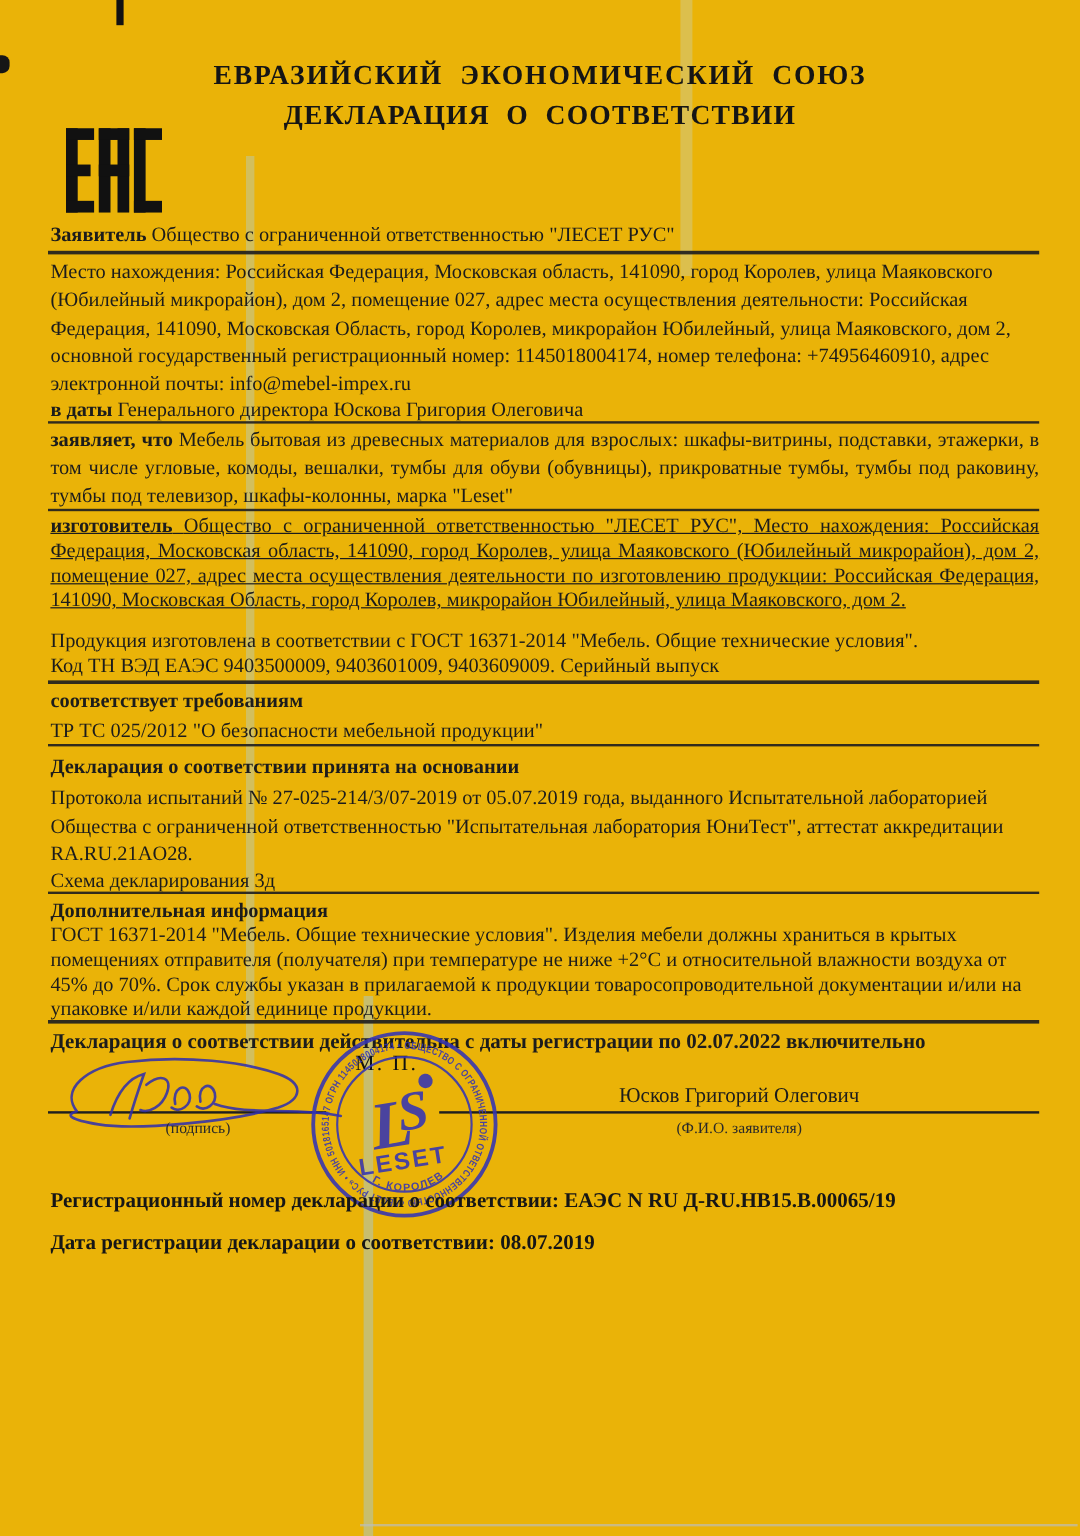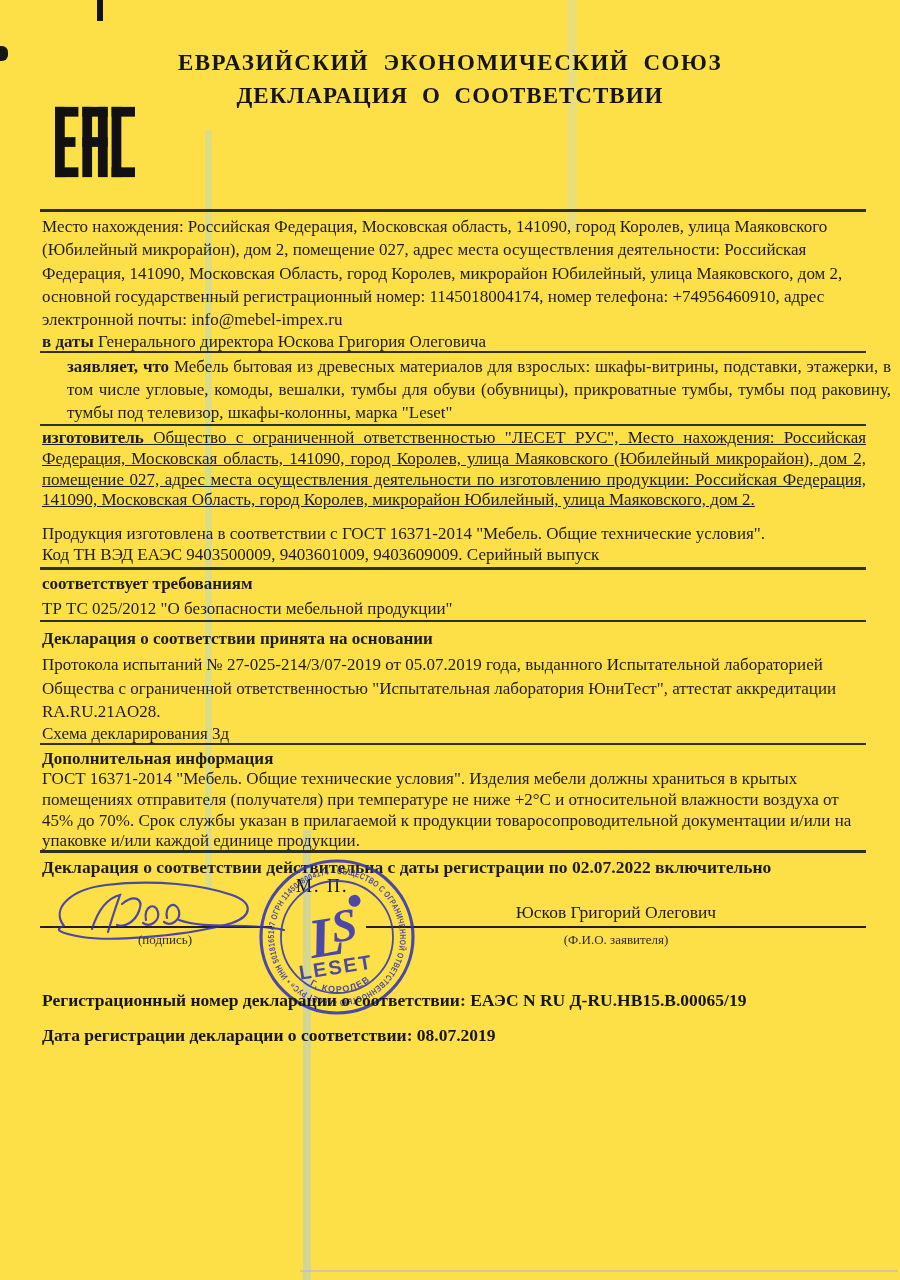--- a/index.html
+++ b/index.html
@@ -1,18 +1,18 @@
 <!DOCTYPE html>
 <html><head>
 <meta charset="utf-8">
 <style>
   html,body{margin:0;padding:0;background:#ffffff;}
   .page{
     position:relative;width:900px;height:1280px;overflow:hidden;
-    background:#fde047;
+    background:#eab308;
     font-family:"Liberation Serif",serif;color:#1c1c1c;
   }
   .abs{position:absolute;}
   .title{left:0;right:0;text-align:center;font-weight:bold;font-size:23px;
          letter-spacing:1.5px;word-spacing:7px;color:#151515;}
   .row{left:42px;width:824px;font-size:17px;line-height:23.3px;}
   .jst{text-align:justify;}
   .bld{font-weight:bold;}
   .hline{left:40px;width:826px;background:#1f1f1f;opacity:.92;}
   .caption{font-size:13px;color:#2a2a2a;}
@@ -43,33 +43,37 @@
       <rect x="28" y="0" width="10" height="72"></rect>
         <rect x="44" y="0" width="10" height="72"></rect>
       <rect x="28" y="0" width="26" height="10"></rect>
         <rect x="28" y="31" width="26" height="10"></rect>
       <rect x="58" y="0" width="10" height="72"></rect>
         <rect x="58" y="0" width="24" height="10"></rect>
       <rect x="58" y="62" width="24" height="10"></rect>
     </g>
   </svg>
 
+  <div class="abs row" style="top:184px;">
+    <b class="bld">Заявитель</b>
+    <span>Общество с ограниченной ответственностью "ЛЕСЕТ РУС"</span>
+  </div>
 
   <div class="abs hline" style="top:209px;height:3px;"></div>
 
   <div class="abs row" style="top:215px;">Место нахождения: Российская Федерация, Московская область, 141090, город Королев, улица Маяковского (Юбилейный микрорайон), дом 2, помещение 027, адрес места осуществления деятельности: Российская Федерация, 141090, Московская Область, город Королев, микрорайон Юбилейный, улица Маяковского, дом 2, основной государственный регистрационный номер: 1145018004174, номер телефона: +74956460910, адрес электронной почты: info@mebel-impex.ru</div>
 
   <div class="abs row" style="top:330px;">
     <b class="bld">в даты</b>
     <span>Генерального директора Юскова Григория Олеговича</span>
   </div>
 
   <div class="abs hline" style="top:351px;height:2px;"></div>
 
-  <div class="abs row jst" style="top:355px;line-height:23px;margin-left:25px;">
+  <div class="abs row jst" style="top:355px;line-height:23px;">
     <b class="bld">заявляет, что</b>
     <span>Мебель бытовая из древесных материалов для взрослых: шкафы-витрины, подставки, этажерки, в том числе угловые, комоды, вешалки, тумбы для обуви (обувницы), прикроватные тумбы, тумбы под раковину, тумбы под телевизор, шкафы-колонны, марка "Leset"</span>
   </div>
 
   <div class="abs hline" style="top:424px;height:2px;"></div>
 
   <div class="abs row jst" style="top:428px;line-height:20.8px;text-decoration:underline;">
     <b class="bld">изготовитель</b>
     <span>Общество с ограниченной ответственностью "ЛЕСЕТ РУС", Место нахождения: Российская Федерация, Московская область, 141090, город Королев, улица Маяковского (Юбилейный микрорайон), дом 2, помещение 027, адрес места осуществления деятельности по изготовлению продукции: Российская Федерация, 141090, Московская Область, город Королев, микрорайон Юбилейный, улица Маяковского, дом 2.</span>
   </div>

